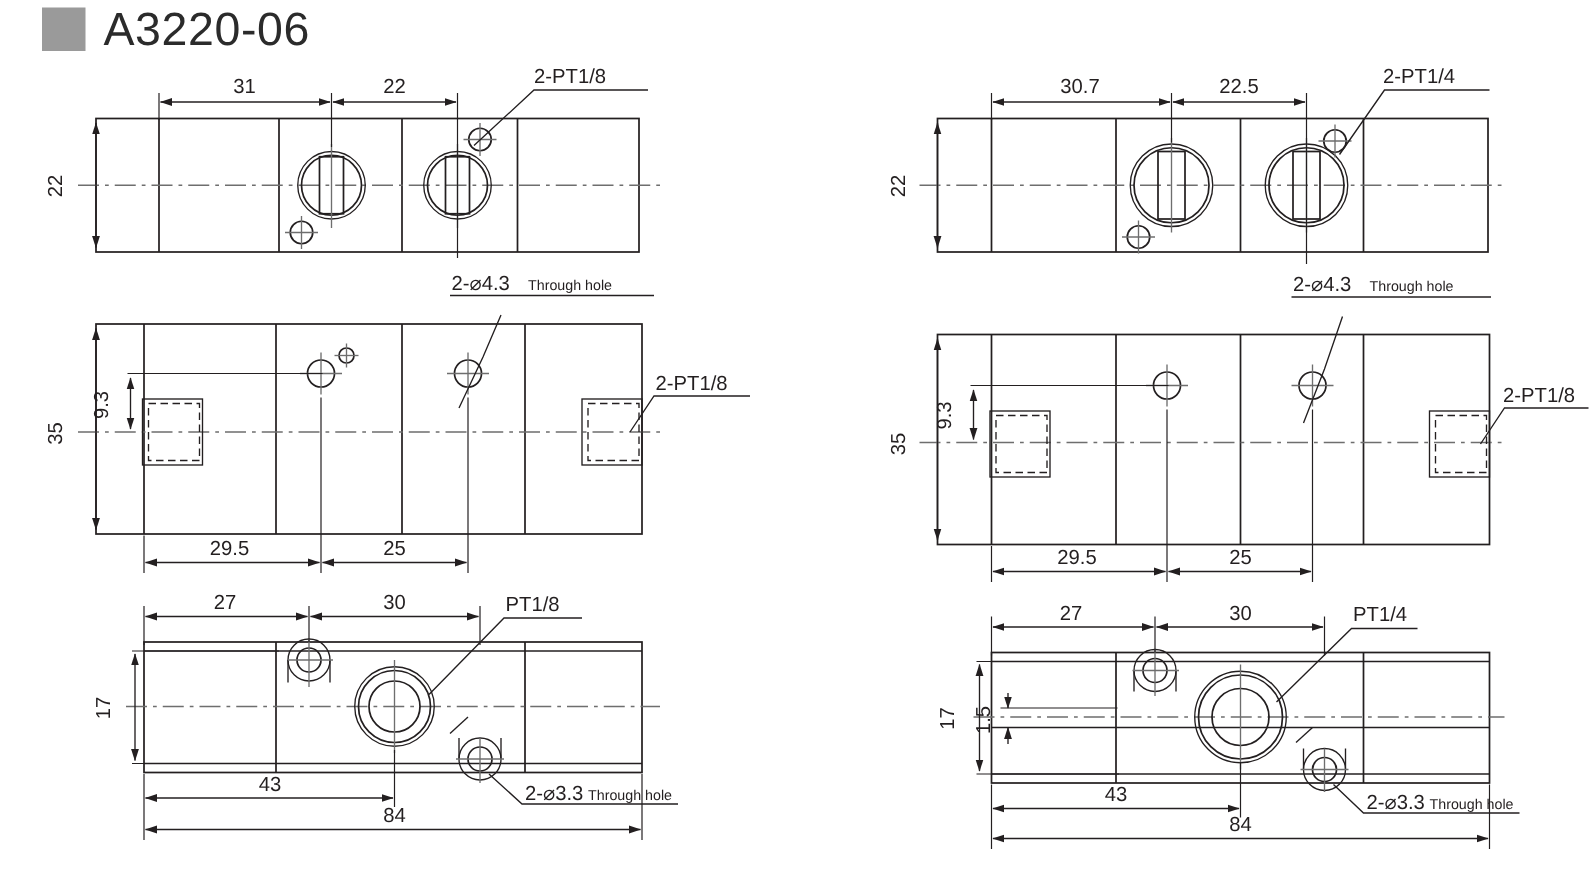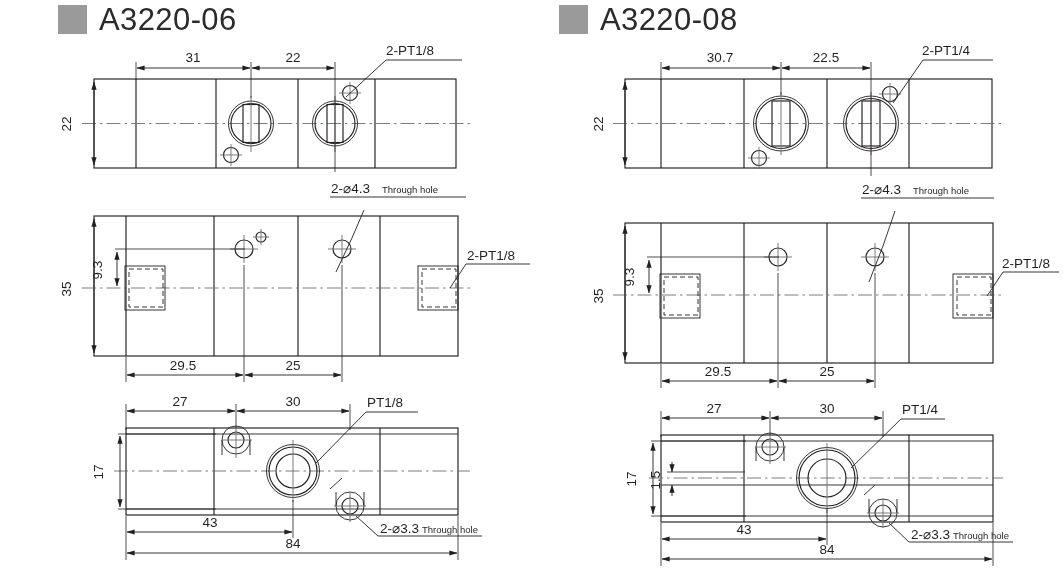--- a/index.html
+++ b/index.html
@@ -20,21 +20,21 @@
     position: relative;
     width: 1063px;
     height: 580px;
   }
   .panel {
     position: absolute;
     top: 0;
     width: 531px;
     height: 580px;
   }
-  #panel-left  { left: 0; margin-left: 30px; }
+  #panel-left  { left: 0; }
   #panel-right { left: 531px; }
 
   .title-row {
     position: absolute;
     left: 28px;
     top: 4px;
     display: flex;
     align-items: center;
     gap: 12px;
   }
@@ -313,24 +313,20 @@
           <path class="leadr" d="M326,516 L348,536 L452,536"></path>
           <text class="note-big" x="350" y="533">2-⌀3.3</text>
           <text class="note-small" x="392" y="533">Through hole</text>
         </g>
       </g>
     </svg>
   </div>
 
   <div class="panel" id="panel-right">
 
-    <div class="title-row">
-      <span class="title-swatch"></span>
-      <span class="title-text">A3220-08</span>
-    </div>
 
     <svg class="dwg" viewBox="0 0 531 580">
       <defs>
         <marker id="arL2" markerWidth="9" markerHeight="7" refX="8.5" refY="3.5" orient="auto">
           <path d="M9,3.5 L0,0.6 L0,6.4 Z" class="arrow"></path>
         </marker>
         <marker id="arR2" markerWidth="9" markerHeight="7" refX="0.5" refY="3.5" orient="auto">
           <path d="M0,3.5 L9,0.6 L9,6.4 Z" class="arrow"></path>
         </marker>
       </defs>

